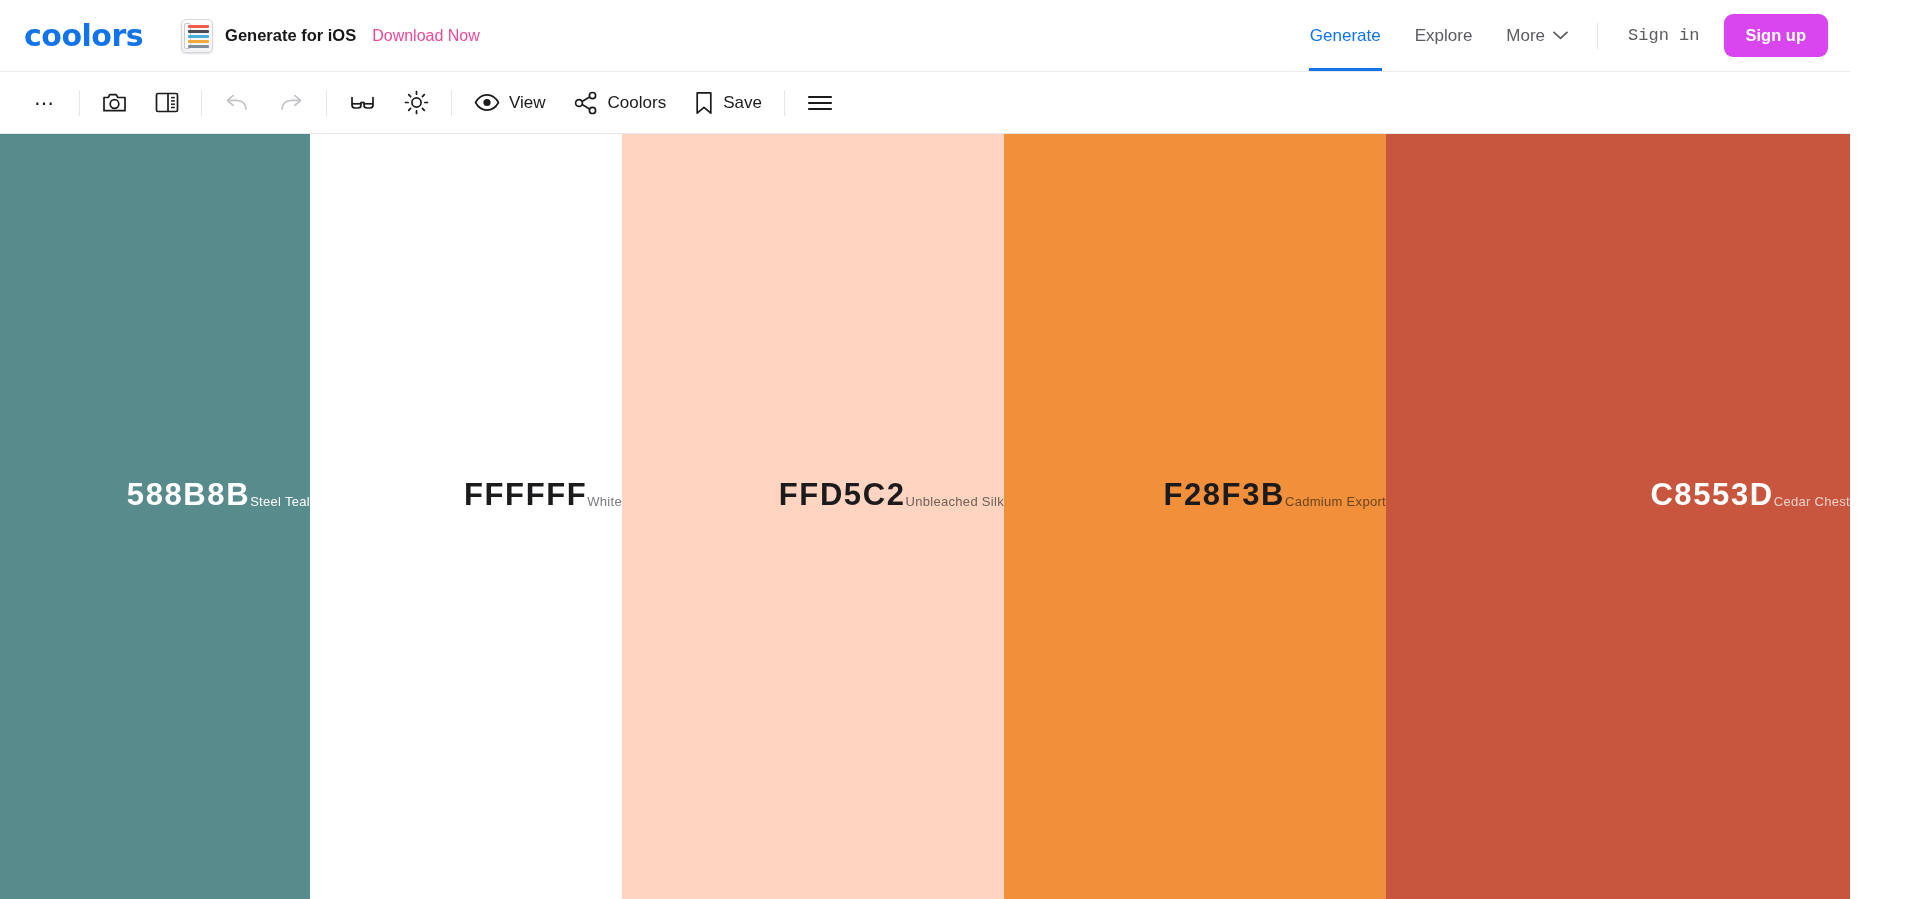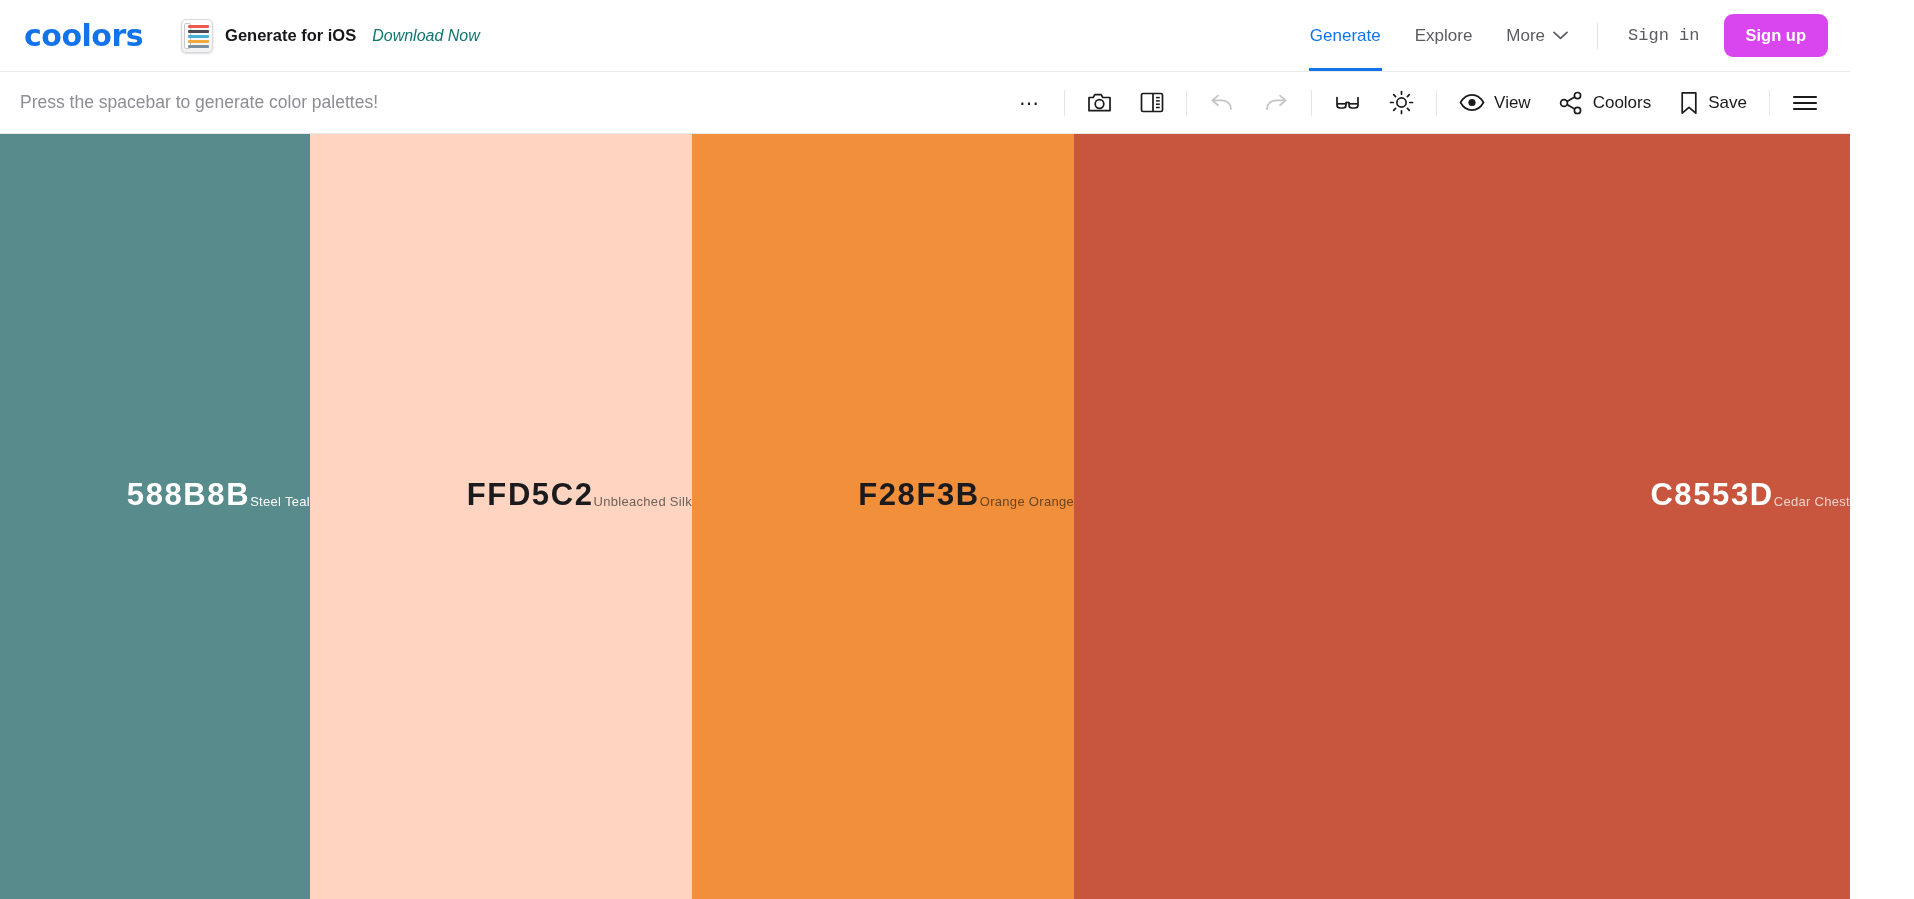--- a/index.html
+++ b/index.html
@@ -48,21 +48,21 @@
     position:absolute; left:2px; top:3px; width:7px; bottom:3px;
     background:#fff; border:1px solid #c9c9ce; border-radius:2px;
   }
   .promo-title {
     font-size: 16.5px; font-weight: bold; color: #18181b; white-space: nowrap;
   }
   .promo-sub {
     font-size: 16px; color: #6b6b70; white-space: nowrap;
   }
   .promo-link {
-    font-size: 16px; color: #0f766e; white-space: nowrap; cursor: pointer; margin-left: 4px; font-style: italic;
+    font-size: 16px; color: #ec4899; white-space: nowrap; cursor: pointer; margin-left: 4px;
   }
   .nav { display: flex; align-items: center; gap: 0; flex: 0 0 auto; height: 100%; }
   .nav-item {
     font-size: 17px; color: #5b5b60; padding: 0 17px;
     height: 100%; display: flex; align-items: center; cursor: pointer; white-space: nowrap;
     position: relative;
   }
   .nav-item.active { color: #1273eb; }
   .nav-item.active::after {
     content: ""; position: absolute; left: 16px; right: 16px; bottom: 0;
@@ -155,21 +155,20 @@
 
       <div class="nav-sep"></div>
 
       <div class="signin">Sign in</div>
       <button class="signup">Sign up</button>
     </div>
   </div>
 
   <div class="toolbar">
 
-    <div class="hint">Press the spacebar to generate color palettes!</div>
 
     <div class="tools">
 
       <div class="tool">
         <span class="dots">⋯</span>
       </div>
 
       <div class="tool-sep"></div>
 
       <div class="tool">
@@ -297,29 +296,33 @@
     </div>
   </div>
 
   <div class="palette">
 
     <div class="swatch" style="flex:0 0 310px; background:#588B8B; color:#FFFFFF;">
       <div class="hex">588B8B</div>
       <div class="cname">Steel Teal</div>
     </div>
 
+    <div class="swatch" style="flex:0 0 312px; background:#FFFFFF; color:#1B1B1D;">
+      <div class="hex">FFFFFF</div>
+      <div class="cname" style="color:#7b7b80;">White</div>
+    </div>
 
     <div class="swatch" style="flex:0 0 382px; background:#FFD5C2; color:#1B1B1D;">
       <div class="hex">FFD5C2</div>
       <div class="cname" style="color:#6d6157;">Unbleached Silk</div>
     </div>
 
     <div class="swatch" style="flex:0 0 382px; background:#F28F3B; color:#1B1B1D;">
       <div class="hex">F28F3B</div>
-      <div class="cname" style="color:#6a4520;">Orange Orange</div>
+      <div class="cname" style="color:#6a4520;">Cadmium Export</div>
     </div>
 
     <div class="swatch" style="flex:1 1 auto; background:#C8553D; color:#FFFFFF;">
       <div class="hex">C8553D</div>
       <div class="cname" style="color:#f0d2ca;">Cedar Chest</div>
     </div>
 
   </div>
 </div>
 

